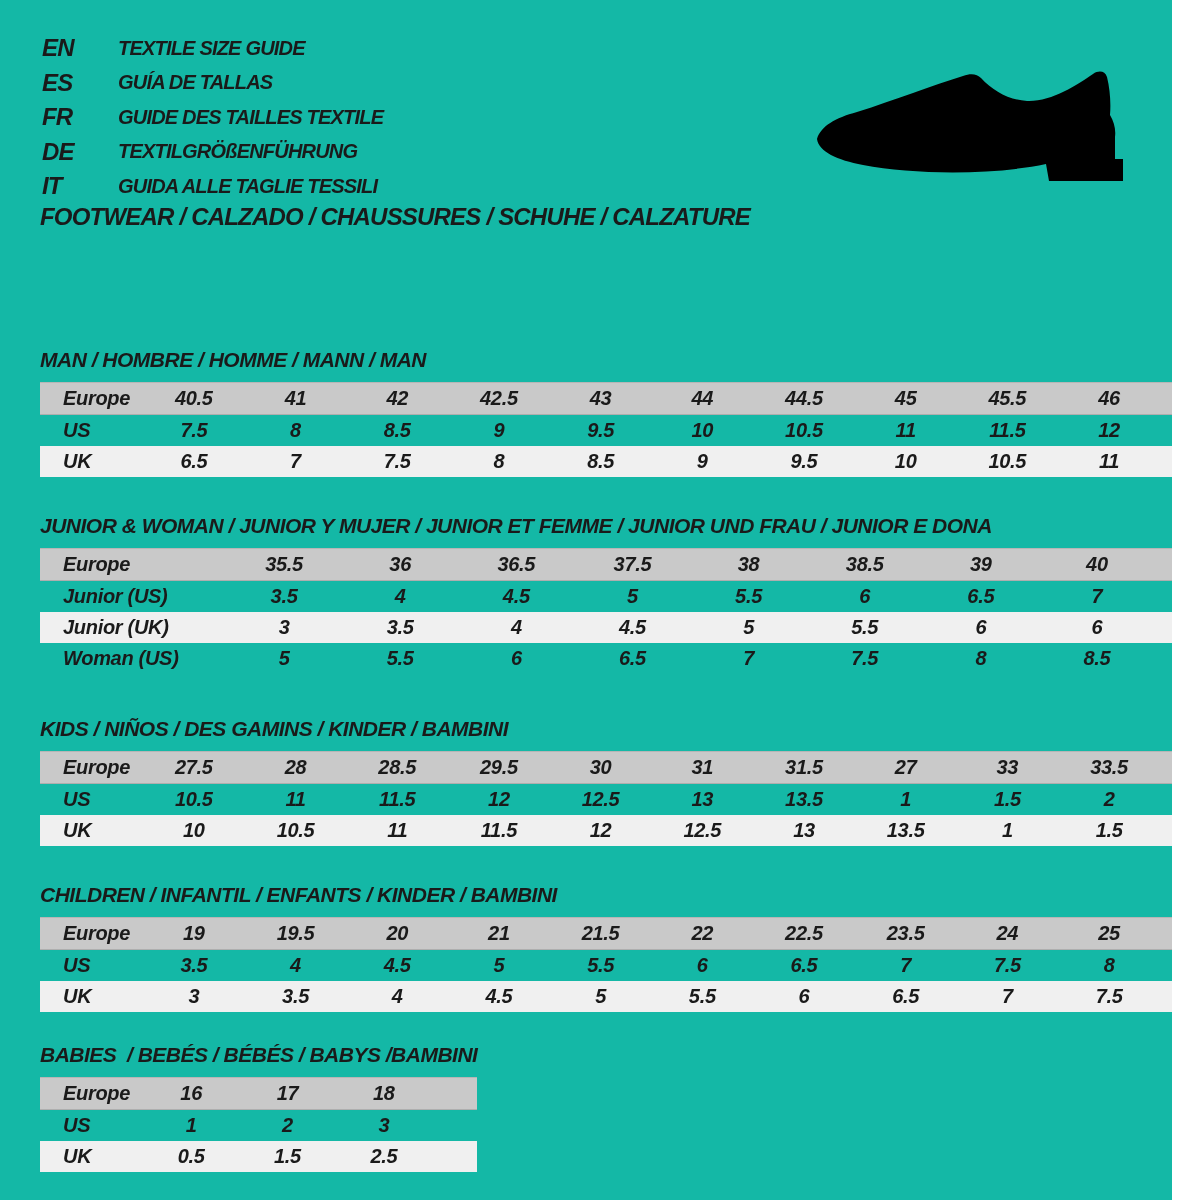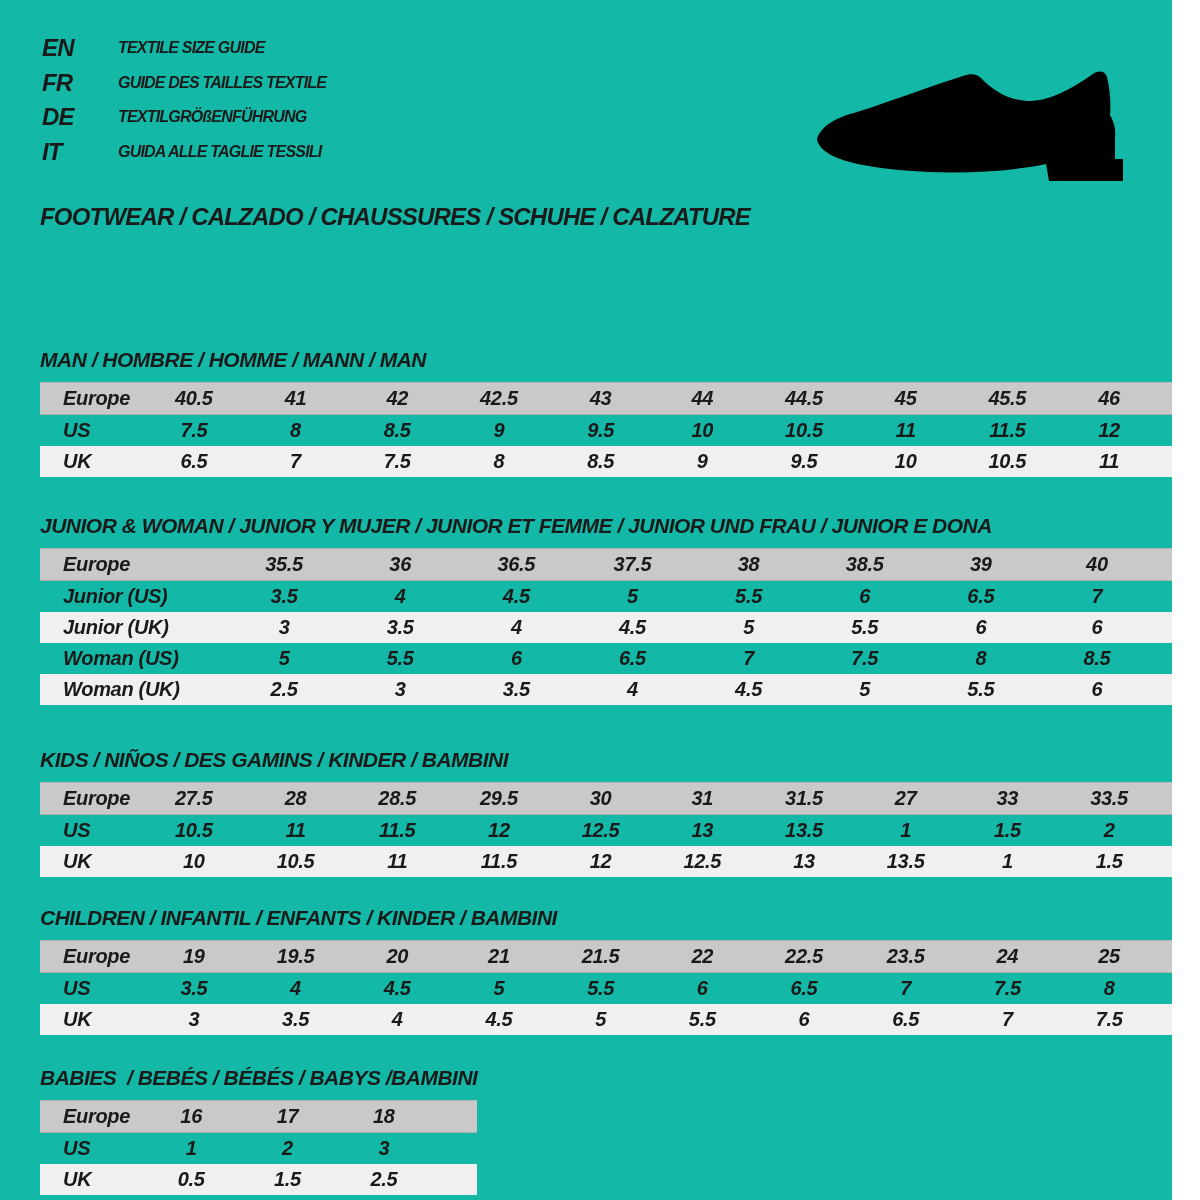--- a/index.html
+++ b/index.html
@@ -10,39 +10,39 @@
     font-family:"Liberation Sans", sans-serif;
     font-weight:bold;
     color:#1a1a1a;
     overflow:hidden;
     font-style:italic;
   }
   
   .lang-block{position:absolute;left:42px;top:31px;}
   .lang-row{display:flex;height:34.5px;align-items:center;}
   .lang-code{width:76px;font-size:24px;letter-spacing:-0.8px;}
-  .lang-label{font-size:16px;letter-spacing:-0.8px;white-space:pre;}
+  .lang-label{font-size:20px;letter-spacing:-0.8px;white-space:pre;}
   
   .category-title{
     position:absolute;left:40px;top:203px;
     font-size:24px;letter-spacing:-0.8px;white-space:pre;
   }
   
   .shoe{position:absolute;left:805px;top:66px;width:340px;height:120px;}
   .shoe svg{display:block;width:100%;height:100%;}
   
   .content{position:absolute;left:40px;top:347px;width:1160px;}
   .tbl-title{
     font-size:21px;line-height:26px;letter-spacing:-0.5px;
     margin:0 0 9px 0;white-space:pre;
   }
   .section{margin:0;}
   .section.s-junior{margin-top:36px;}
   .section.s-kids{margin-top:42px;}
-  .section.s-children{margin-top:28px;}
+  .section.s-children{margin-top:36px;}
   .section.s-babies{margin-top:30px;}
   table{border-collapse:collapse;table-layout:fixed;}
   table.cols10{width:1140px;}
   table.cols8{width:1140px;}
   table.cols3{width:437px;}
   td{
     height:31px;padding:0;
     font-size:20px;letter-spacing:-0.3px;
     text-align:center;vertical-align:middle;
     font-weight:bold;color:#1a1a1a;
@@ -63,20 +63,24 @@
 </style>
 </head>
 <body>
 
 <div class="page">
 
   <div class="lang-block">
     <div class="lang-row">
       <span class="lang-code">EN</span>
       <span class="lang-label">TEXTILE SIZE GUIDE</span>
+    </div>
+    <div class="lang-row">
+      <span class="lang-code">ES</span>
+      <span class="lang-label">GUÍA DE TALLAS</span>
     </div>
     <div class="lang-row">
       <span class="lang-code">FR</span>
       <span class="lang-label">GUIDE DES TAILLES TEXTILE</span>
     </div>
     <div class="lang-row">
       <span class="lang-code">DE</span>
       <span class="lang-label">TEXTILGRÖßENFÜHRUNG</span>
     </div>
     <div class="lang-row">
@@ -207,32 +211,20 @@
               <td>5</td>
               <td>5.5</td>
               <td>6</td>
               <td>6.5</td>
               <td>7</td>
               <td>7.5</td>
               <td>8</td>
               <td>8.5</td>
               <td class="filler"></td>
             </tr>
-            <tr class="alt">
-              <td class="lbl">Woman (UK)</td>
-              <td>2.5</td>
-              <td>3</td>
-              <td>3.5</td>
-              <td>4</td>
-              <td>4.5</td>
-              <td>5</td>
-              <td>5.5</td>
-              <td>6</td>
-              <td class="filler"></td>
-            </tr>
           </tbody>
         </table>
     </div>
 
     <div class="section s-kids">
       <div class="tbl-title">KIDS / NIÑOS / DES GAMINS / KINDER / BAMBINI</div>
       <table class="cols10">
           <tbody>
             <tr class="hdr">
               <td class="lbl">Europe</td>

